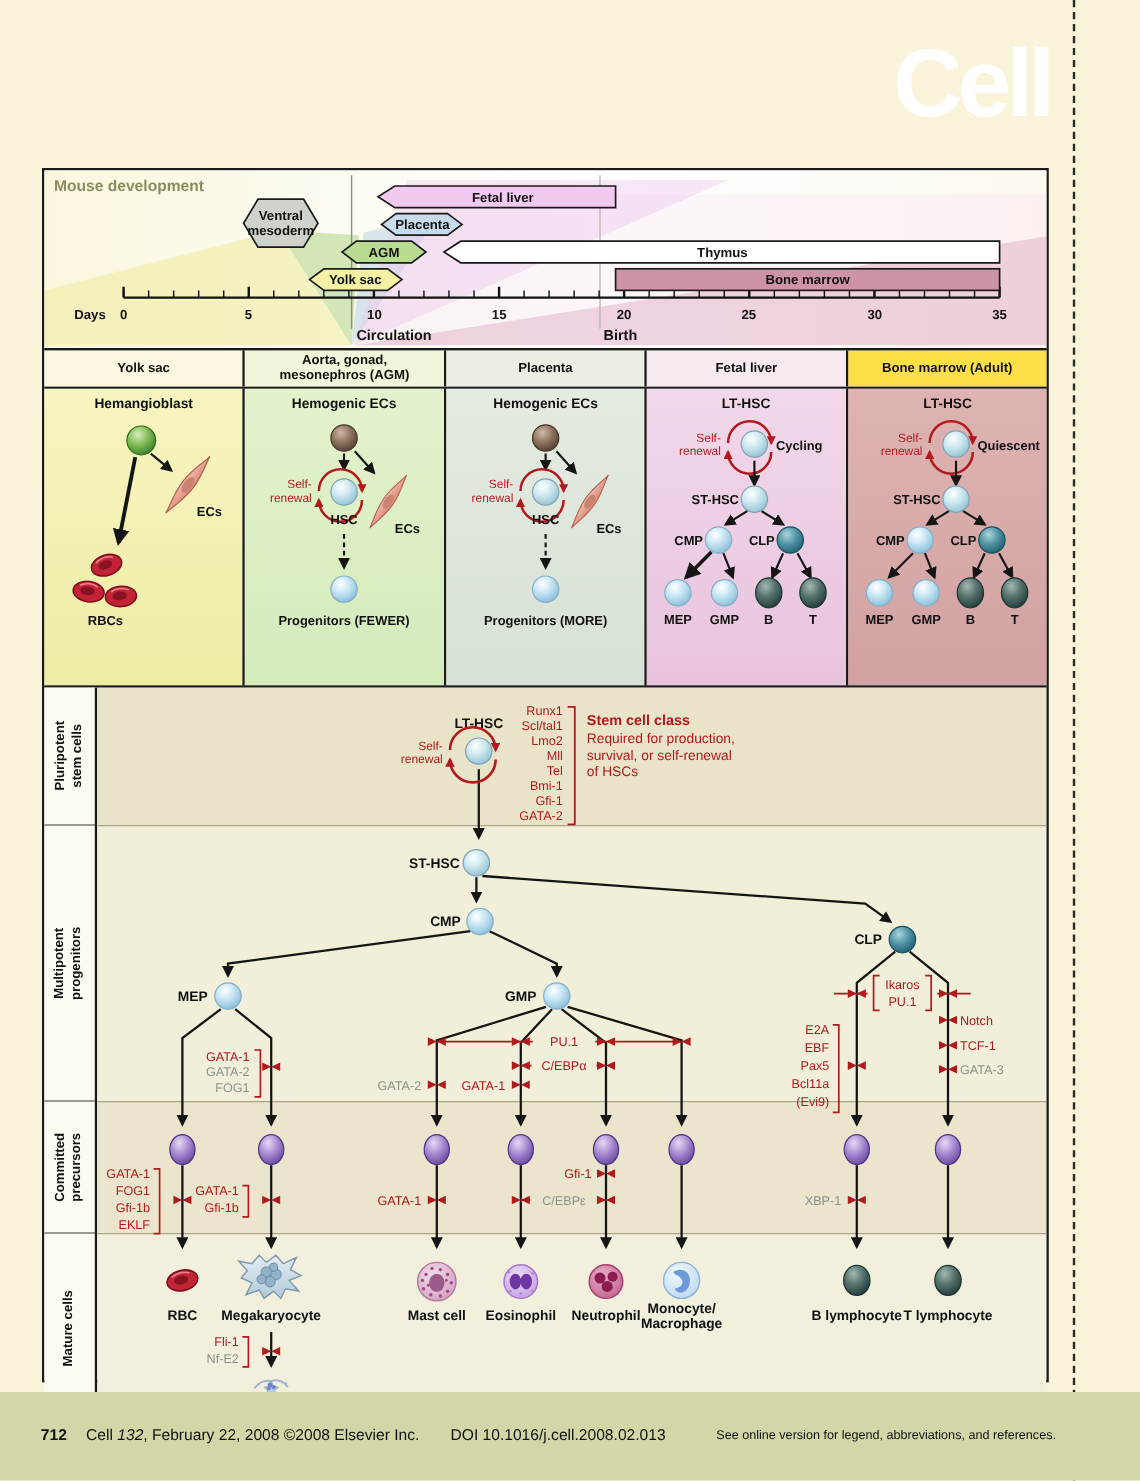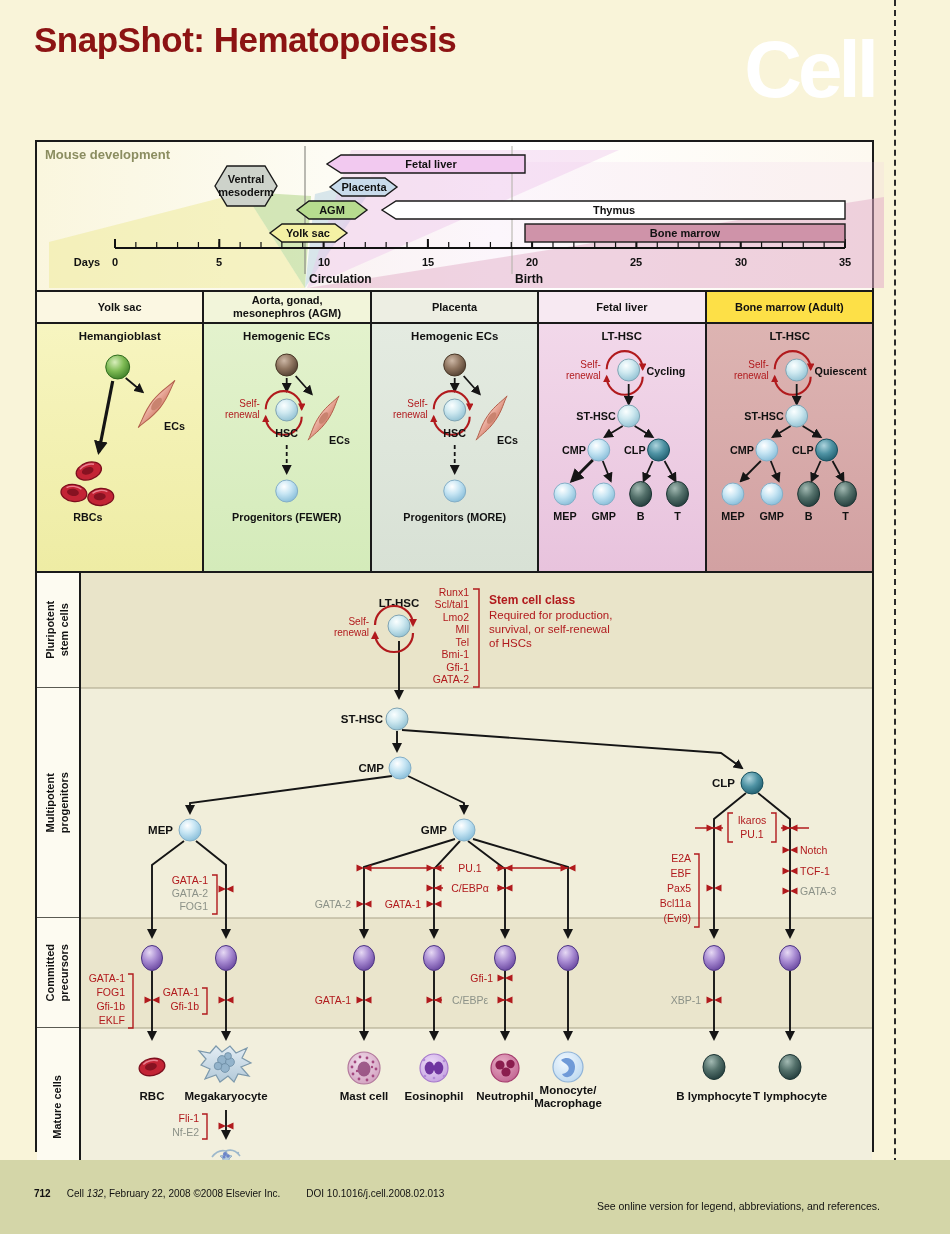--- a/index.html
+++ b/index.html
@@ -4,21 +4,21 @@
 <style>
   html,body{margin:0;padding:0;}
   .sheet{position:relative;width:950px;height:1234px;background:#f9f4d9;overflow:hidden;
          font-family:"Liberation Sans",sans-serif;color:#111;}
   .cutline{position:absolute;left:894px;top:0;height:1234px;width:0;border-left:2px dashed #2a2a2a;}
   .title{position:absolute;left:34px;top:20px;font-size:35px;font-weight:800;letter-spacing:-.5px;color:#8c1313;}
   .authors{position:absolute;left:36px;top:74px;font-size:13px;line-height:1.45;color:#1a1a1a;}
   .celllogo{position:absolute;right:75px;top:24px;font-size:80px;font-weight:800;letter-spacing:-4px;color:#ffffff;}
   .panel{position:absolute;left:35px;top:140px;width:839px;height:1012px;border:2px solid #1a1a1a;box-sizing:border-box;background:#fdfaef;}
   .timeline{position:relative;height:148px;border-bottom:2px solid #1a1a1a;
-            background:linear-gradient(90deg,#faf6de 0%,#fdfcf4 35%,#ffffff 55%,#fdf9f0 100%);padding-left:12px;}
+            background:linear-gradient(90deg,#faf6de 0%,#fdfcf4 35%,#ffffff 55%,#fdf9f0 100%);}
   .tl-title{position:absolute;left:8px;top:5px;font-size:13px;font-weight:700;color:#8b8d60;}
   .tbl{border-bottom:2px solid #1a1a1a;}
   .thead{display:flex;height:30px;border-bottom:2px solid #1a1a1a;}
   .th{flex:1;border-right:2px solid #1a1a1a;display:flex;flex-direction:column;align-items:center;justify-content:center;
       font-size:11px;font-weight:700;line-height:1.15;text-align:center;}
   .th:last-child,.td:last-child{border-right:none;}
   .tbody{display:flex;height:247px;}
   .td{flex:1;border-right:2px solid #1a1a1a;}
   .td svg{display:block;width:100%;height:211px;}
   .h1{background:#fbf7e2}.h2{background:#f2f5da}.h3{background:#edeee3}.h4{background:#f7e9f2}.h5{background:#fde047}
@@ -27,25 +27,25 @@
   .b3{background:linear-gradient(#e4ebe1,#d8e1d5)}
   .b4{background:linear-gradient(#f2d8ea,#e8c3dd)}
   .b5{background:linear-gradient(#ddb4b2,#d2a1a2)}
   .diagram{position:relative;height:613px;}
   .labelcol{position:absolute;left:0;top:0;width:42px;height:613px;border-right:2px solid #1a1a1a;background:#fdfbf1;box-sizing:content-box;}
   .lrow{display:flex;align-items:center;justify-content:center;border-bottom:1px solid #5a5a52;box-sizing:border-box;}
   .lrow:last-child{border-bottom:none;}
   .vlabel{transform:rotate(-90deg);white-space:nowrap;font-size:11px;font-weight:700;text-align:center;line-height:1.25;}
   .dsvg{position:absolute;left:44px;top:0;}
   .footer{position:absolute;left:0;top:1160px;width:950px;height:74px;background:#d4d6a8;}
-  .foot-left{position:absolute;left:34px;top:28px;font-size:10px;}
+  .foot-left{position:absolute;left:34px;top:28px;font-size:13px;}
   .foot-left .pg{font-weight:700;margin-right:16px;}
   .foot-left .vol{font-style:italic;}
   .foot-left .doi{margin-left:26px;}
-  .foot-right{position:absolute;right:70px;top:40px;font-size:10.5px;}
+  .foot-right{position:absolute;right:70px;top:30px;font-size:10.5px;}
   
   .tb{font:700 11.5px "Liberation Sans",sans-serif;fill:#111;}
   .tbs{font:700 10.8px "Liberation Sans",sans-serif;fill:#111;}
   .tn{font:400 11px "Liberation Sans",sans-serif;fill:#111;}
   .tr{font:400 10.5px "Liberation Sans",sans-serif;fill:#b11a1d;}
   .trb{font:700 12px "Liberation Sans",sans-serif;fill:#b11a1d;}
   .trn{font:400 11.5px "Liberation Sans",sans-serif;fill:#b11a1d;}
   .tg{font:400 10.5px "Liberation Sans",sans-serif;fill:#8c9288;}
   .tsr{font:400 10px "Liberation Sans",sans-serif;fill:#b11a1d;}
   .tick{font:700 11px "Liberation Sans",sans-serif;fill:#111;}
@@ -227,21 +227,20 @@
             <circle cx="-11" cy="6" r="1.4"></circle>
             <circle cx="-5" cy="9" r="1.4"></circle>
             <circle cx="3" cy="10" r="1.4"></circle>
             <circle cx="9" cy="6" r="1.4"></circle>
             <circle cx="12" cy="-4" r="1.2"></circle>
           </g>
     </g>
   </defs>
 </svg>
 
-<div class="title">SnapShot: Hematopoiesis</div>
 <div class="celllogo">Cell</div>
 <div class="cutline"></div>
 
 <div class="panel">
 
   <div class="timeline">
     <div class="tl-title">Mouse development</div>
     <svg width="835" height="146" viewBox="0 0 835 146">
 
       <g>

